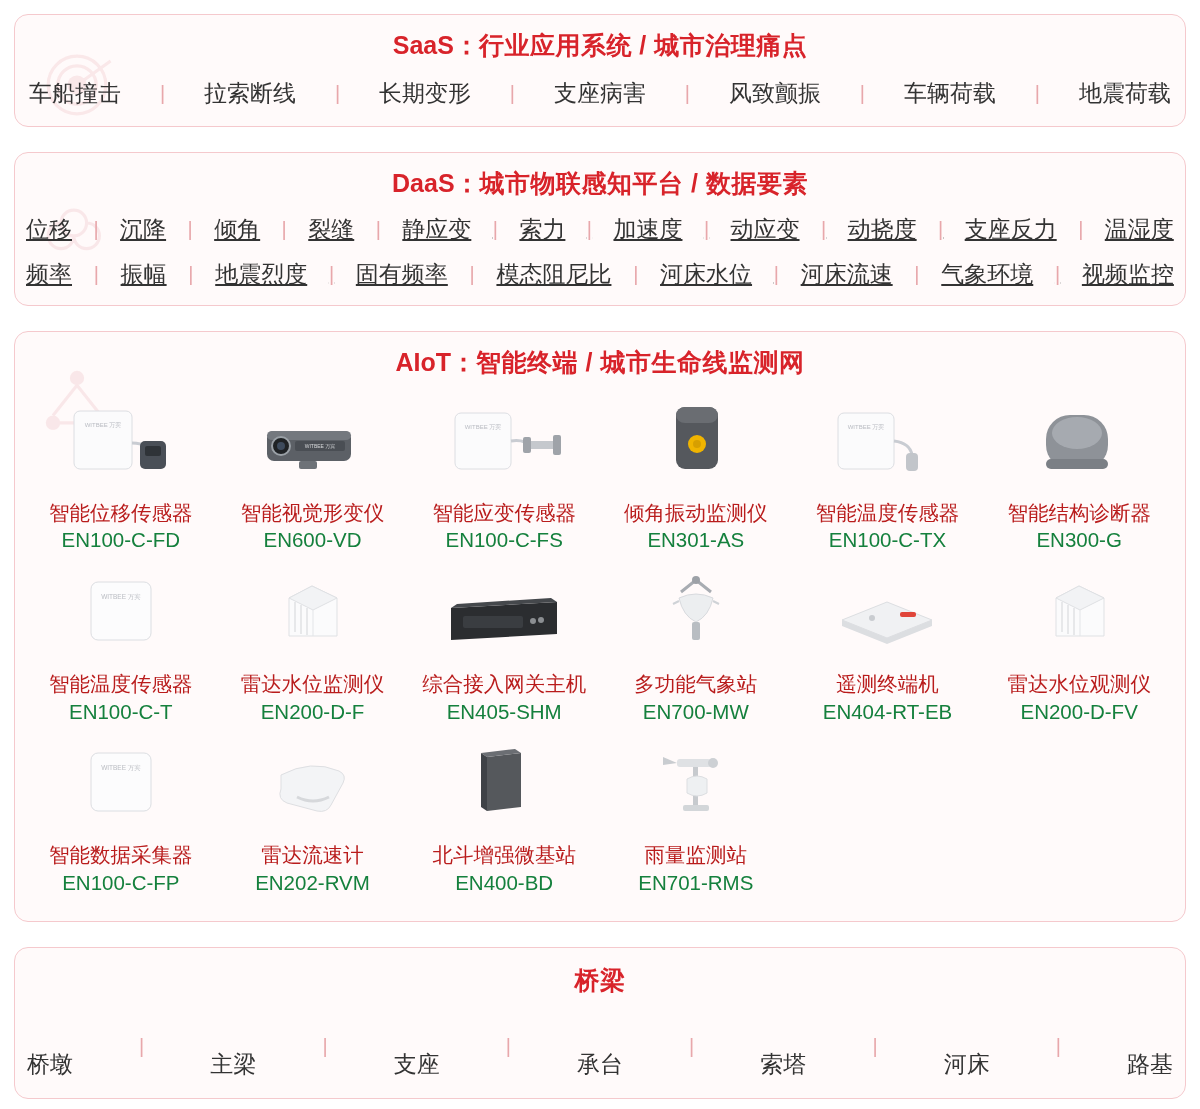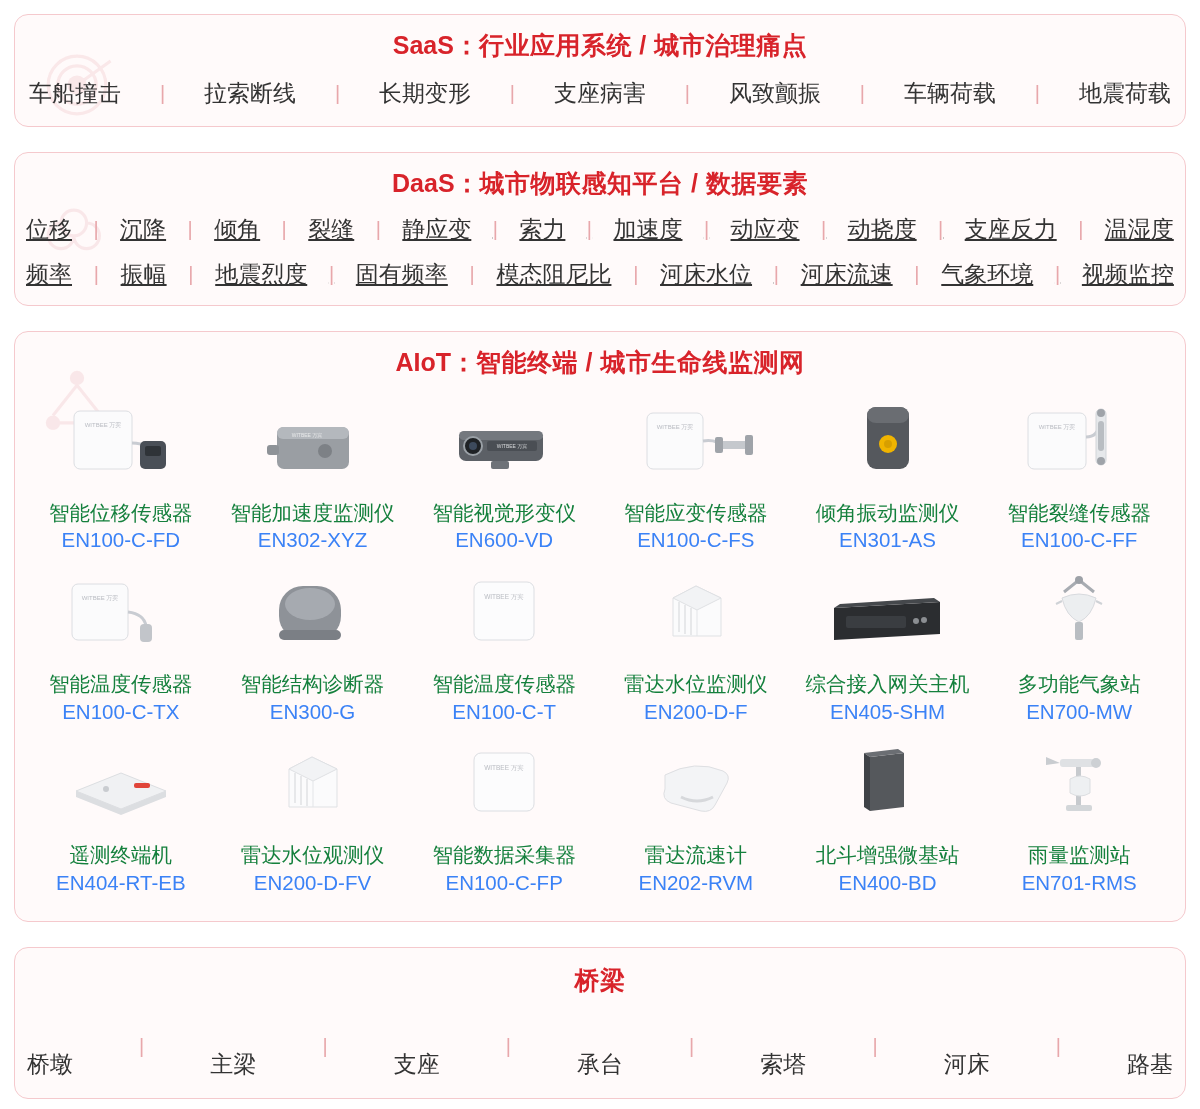--- a/index.html
+++ b/index.html
@@ -102,28 +102,28 @@
   .device-img {
     height: 96px;
     width: 150px;
     display: flex;
     align-items: flex-end;
     justify-content: center;
     margin-bottom: 6px;
   }
   .device-name {
     font-size: 20.5px;
-    color: #15803d;
+    color: #b91c1c;
     line-height: 1.35;
     text-align: center;
     white-space: nowrap;
   }
   .device-model {
     font-size: 20.5px;
-    color: #3b82f6;
+    color: #15803d;
     line-height: 1.35;
     text-align: center;
     white-space: nowrap;
   }
 
   .bridge-panel .panel-title { padding-top: 16px; }
   .bridge-rows { padding: 6px 0 22px 0; }
   .bridge-rows .tag-row { font-size: 23px; }
   .bridge-rows .tag { padding: 0 12px; margin-top: 36px; }
 
@@ -236,33 +236,20 @@
             <text x="57" y="30" font-size="6" fill="#b9bcc2" text-anchor="middle" font-family="Liberation Sans, sans-serif">WITBEE 万宾</text>
             <path d="M86 46 q18 0 18 14" stroke="#c9ccd2" stroke-width="3" fill="none"></path>
             <rect x="94" y="44" width="26" height="28" rx="5" fill="#4a4f57"></rect>
             <rect x="99" y="49" width="16" height="10" rx="2" fill="#2f3338"></rect>
           </svg>
         </div>
         <div class="device-name">智能位移传感器</div>
         <div class="device-model">EN100-C-FD</div>
       </div>
 
-      <div class="device">
-        <div class="device-img">
-          <svg width="150" height="96" viewBox="0 0 150 96">
-            <rect x="40" y="30" width="72" height="42" rx="7" fill="#9a9ea3"></rect>
-            <rect x="40" y="30" width="72" height="12" rx="6" fill="#b4b8bd"></rect>
-            <circle cx="88" cy="54" r="7" fill="#7d8186"></circle>
-            <rect x="30" y="48" width="12" height="10" rx="3" fill="#8e9297"></rect>
-            <text x="70" y="40" font-size="5" fill="#e8e9ea" text-anchor="middle" font-family="Liberation Sans, sans-serif">WITBEE 万宾</text>
-          </svg>
-        </div>
-        <div class="device-name">智能加速度监测仪</div>
-        <div class="device-model">EN302-XYZ</div>
-      </div>
 
       <div class="device">
         <div class="device-img">
           <svg width="150" height="96" viewBox="0 0 150 96">
             <rect x="30" y="34" width="84" height="30" rx="7" fill="#5c6066"></rect>
             <rect x="30" y="34" width="84" height="9" rx="5" fill="#74787e"></rect>
             <circle cx="44" cy="49" r="9" fill="#1f2225" stroke="#9aa0a6" stroke-width="2"></circle>
             <circle cx="44" cy="49" r="4" fill="#3d4a5c"></circle>
             <rect x="58" y="44" width="50" height="10" rx="2" fill="#4a4e54"></rect>
             <text x="83" y="51" font-size="5" fill="#d6d8da" text-anchor="middle" font-family="Liberation Sans, sans-serif">WITBEE 万宾</text>
@@ -294,35 +281,20 @@
             <rect x="55" y="10" width="42" height="62" rx="9" fill="#55585d"></rect>
             <rect x="55" y="10" width="42" height="16" rx="9" fill="#6a6d72"></rect>
             <circle cx="76" cy="47" r="9" fill="#f0b400"></circle>
             <circle cx="76" cy="47" r="4" fill="#d79f00"></circle>
           </svg>
         </div>
         <div class="device-name">倾角振动监测仪</div>
         <div class="device-model">EN301-AS</div>
       </div>
 
-      <div class="device">
-        <div class="device-img">
-          <svg width="150" height="96" viewBox="0 0 150 96">
-            <rect x="24" y="16" width="58" height="56" rx="6" fill="#fbfbfc" stroke="#dcdee2"></rect>
-            <text x="53" y="32" font-size="6" fill="#b9bcc2" text-anchor="middle" font-family="Liberation Sans, sans-serif">WITBEE 万宾</text>
-            <path d="M82 40 q12 0 14 -14" stroke="#c9ccd2" stroke-width="3" fill="none"></path>
-            <rect x="92" y="12" width="10" height="56" rx="5" fill="#e6e8eb" stroke="#d2d5d9"></rect>
-            <rect x="94" y="24" width="6" height="30" rx="3" fill="#b9bdc2"></rect>
-            <circle cx="97" cy="16" r="4" fill="#9fa3a9"></circle>
-            <circle cx="97" cy="64" r="4" fill="#9fa3a9"></circle>
-          </svg>
-        </div>
-        <div class="device-name">智能裂缝传感器</div>
-        <div class="device-model">EN100-C-FF</div>
-      </div>
 
       <div class="device">
         <div class="device-img">
           <svg width="150" height="96" viewBox="0 0 150 96">
             <rect x="26" y="16" width="56" height="56" rx="6" fill="#fbfbfc" stroke="#dcdee2"></rect>
             <text x="54" y="32" font-size="6" fill="#b9bcc2" text-anchor="middle" font-family="Liberation Sans, sans-serif">WITBEE 万宾</text>
             <path d="M82 44 q16 2 18 14" stroke="#c9ccd2" stroke-width="3" fill="none"></path>
             <rect x="94" y="56" width="12" height="18" rx="4" fill="#c2c5ca"></rect>
           </svg>
         </div>

